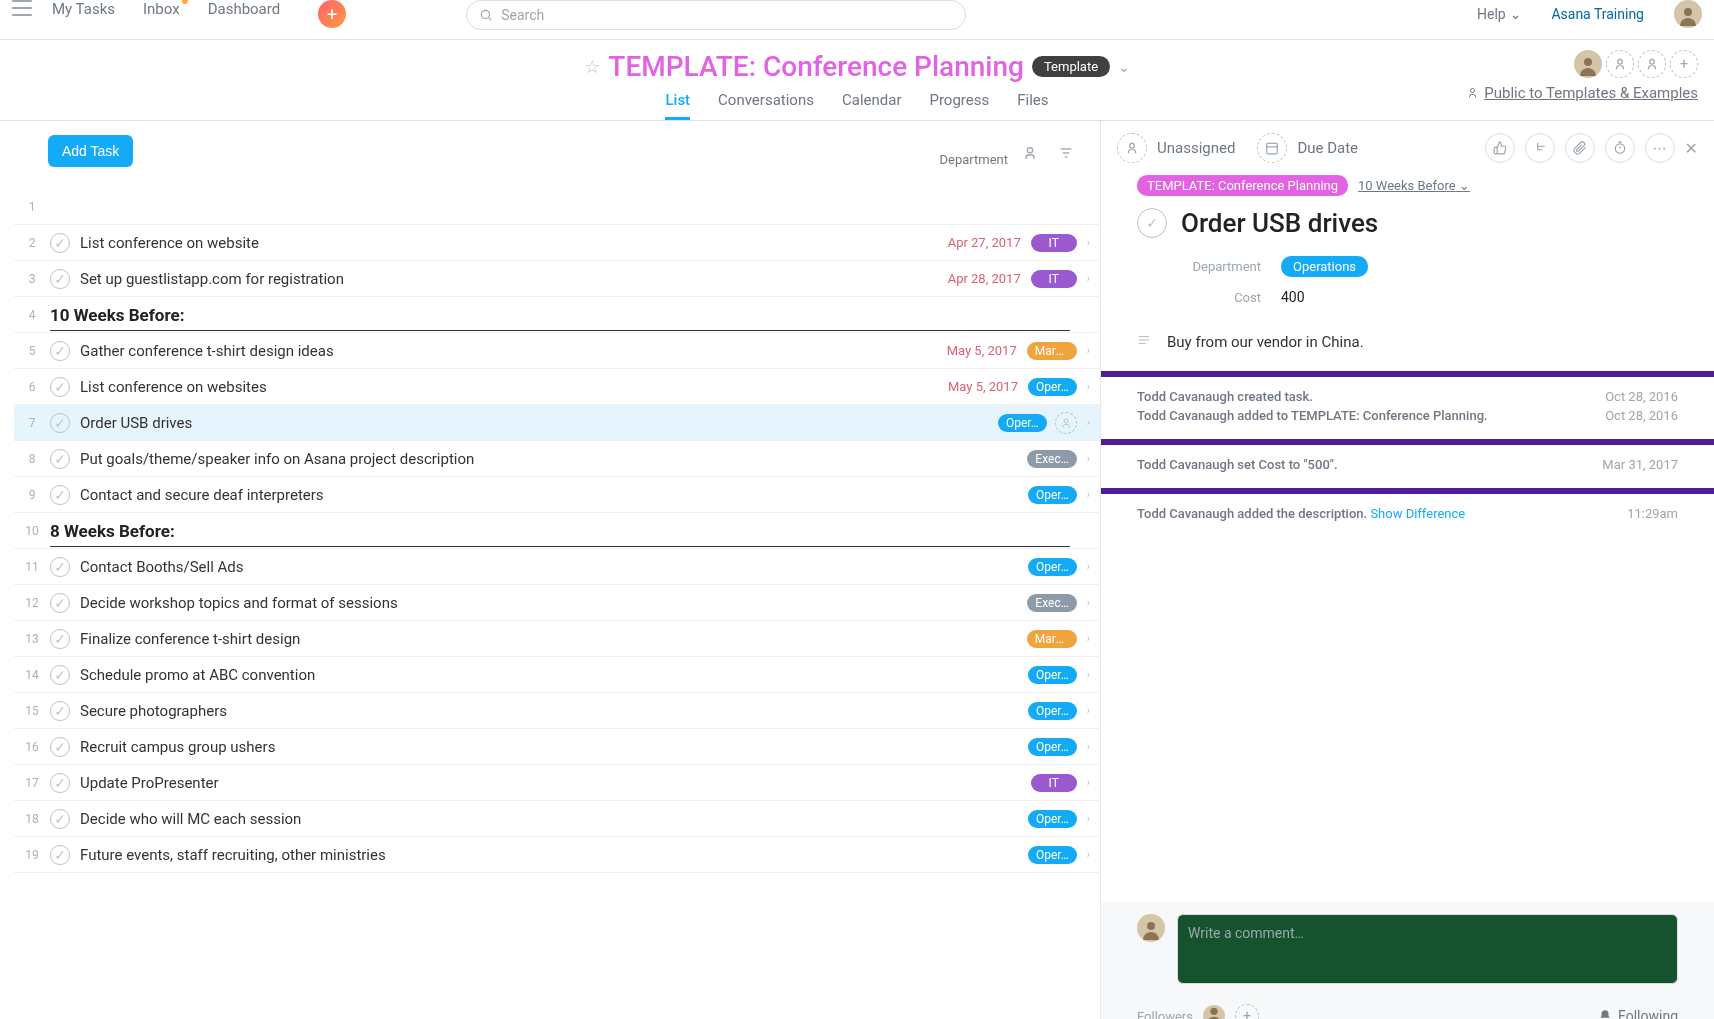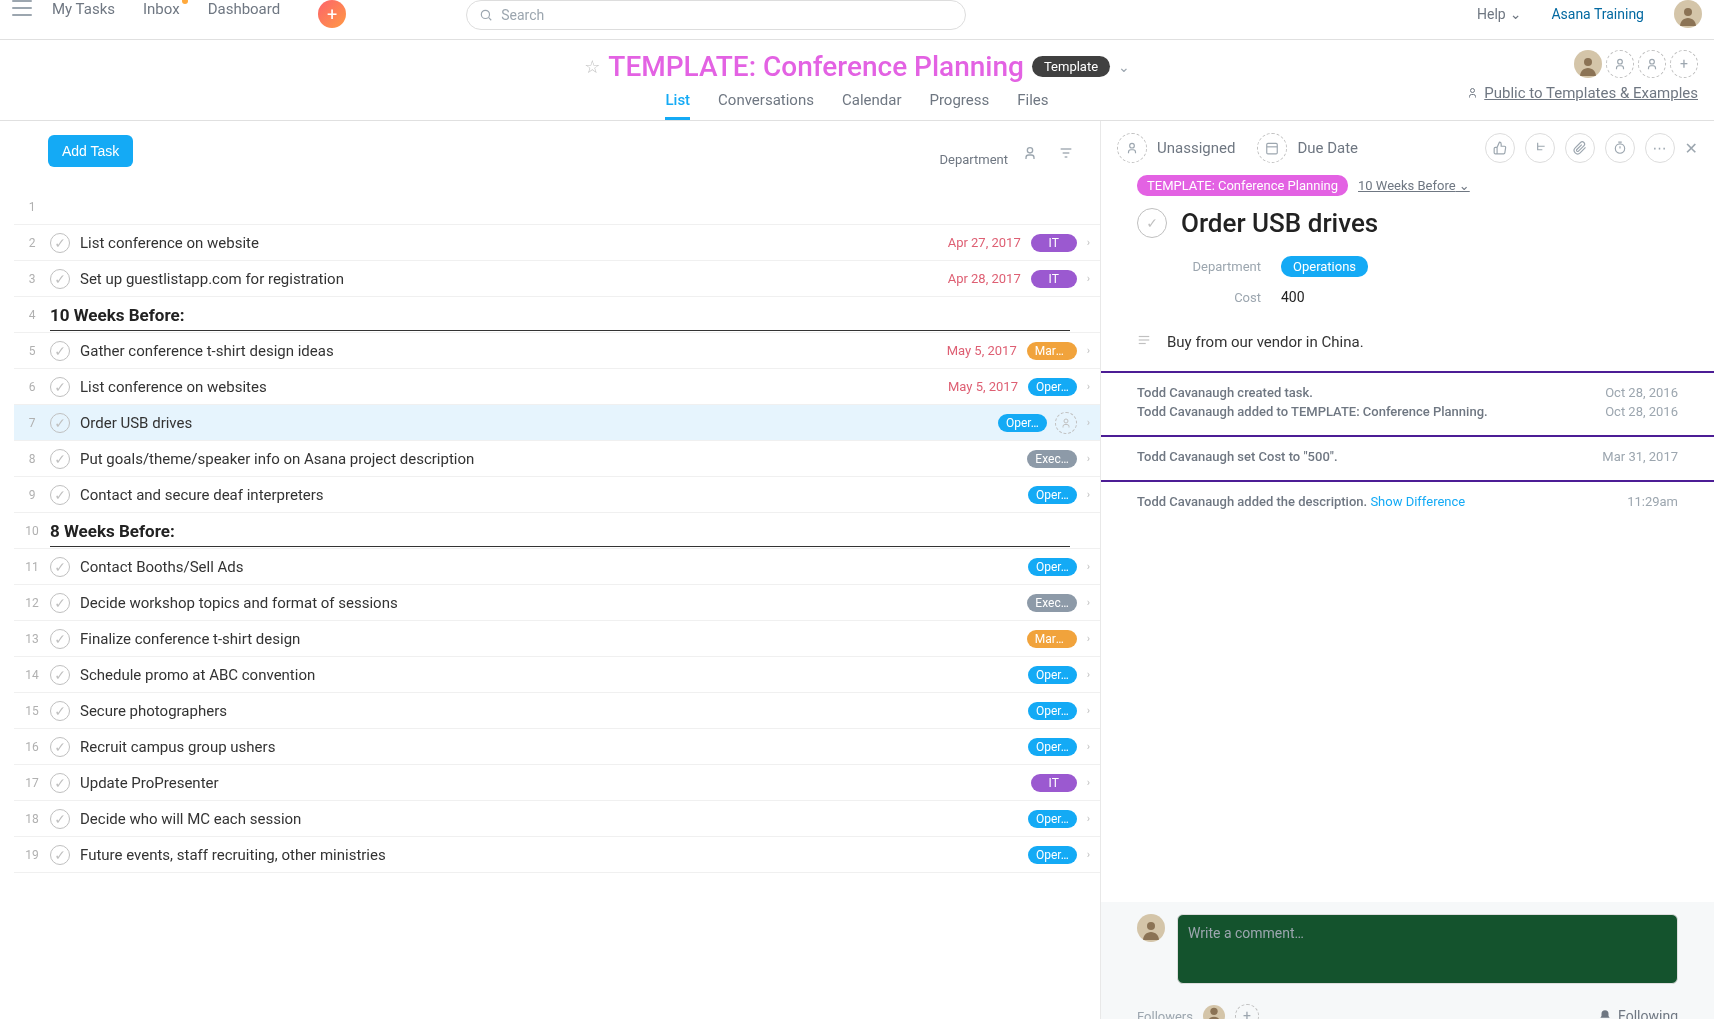--- a/index.html
+++ b/index.html
@@ -66,21 +66,21 @@
 .section-link { color: #6f7782; text-decoration: underline; font-size: 13px; cursor: pointer; }
 .title-row { display: flex; align-items: center; padding: 4px 36px 14px; gap: 14px; }
 .big-check { width: 30px; height: 30px; border: 1.5px solid #c0c0c0; border-radius: 50%; display: flex; align-items: center; justify-content: center; cursor: pointer; color: #c0c0c0; }
 .task-title { font-size: 26px; font-weight: 500; }
 .field-row { display: flex; align-items: center; padding: 4px 36px 8px 80px; gap: 20px; }
 .field-label { color: #9ca6af; font-size: 13px; width: 80px; text-align: right; }
 .field-pill { background: #14aaf5; color: #fff; border-radius: 10px; padding: 3px 12px; font-size: 13px; }
 .desc-row { display: flex; padding: 20px 36px; gap: 14px; }
 .desc-icon { color: #c0c0c0; width: 16px; }
 .desc-text { font-size: 15px; color: #333; }
-.activity { padding: 12px 36px; border-top: 2px solid #4c1d95; font-size: 13px; color: #9ca6af; }
+.activity { padding: 12px 36px; border-top: 6px solid #4c1d95; font-size: 13px; color: #9ca6af; }
 .activity strong { color: #6f7782; font-weight: 500; }
 .act-line { display: flex; justify-content: space-between; margin-bottom: 4px; }
 .diff-link { color: #14aaf5; cursor: pointer; }
 .comment-area { margin-top: auto; padding: 12px 36px; display: flex; gap: 12px; background: #f6f8f9; }
 .comment-box { flex: 1; border: 1px solid #ddd; border-radius: 6px; padding: 10px; min-height: 70px; color: #9ca6af; background: #14532d; }
 .followers-row { display: flex; align-items: center; padding: 8px 36px; background: #f6f8f9; gap: 10px; }
 .followers-label { color: #9ca6af; font-size: 13px; }
 .follow-btn { margin-left: auto; color: #6f7782; font-size: 14px; display: flex; align-items: center; gap: 6px; cursor: pointer; }
 .add-follower { width: 24px; height: 24px; border: 1.5px dashed #c0c0c0; border-radius: 50%; display: flex; align-items: center; justify-content: center; color: #9ca6af; cursor: pointer; font-size: 14px; }
 </style>

